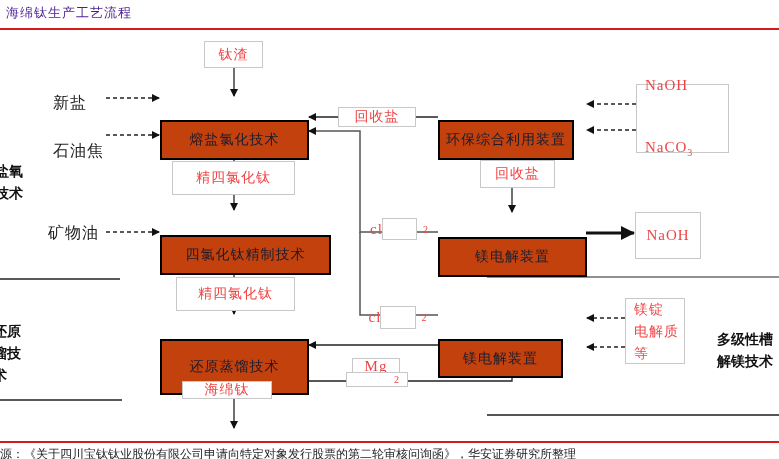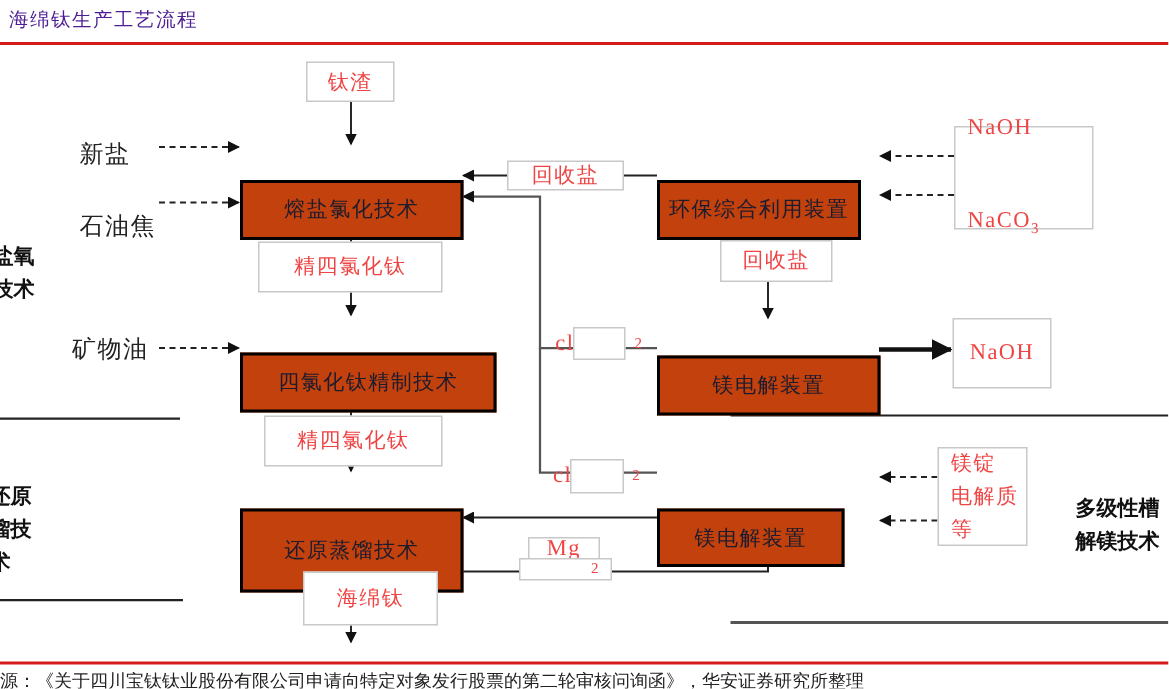--- a/index.html
+++ b/index.html
@@ -72,21 +72,21 @@
 <div class="box" style="left:160px;top:97px;width:149px;height:40px">熔盐氯化技术</div>
 <div class="box" style="left:160px;top:212px;width:171px;height:40px">四氯化钛精制技术</div>
 <div class="box" style="left:160px;top:316px;width:149px;height:56px">还原蒸馏技术</div>
 <div class="box" style="left:438px;top:97px;width:136px;height:40px">环保综合利用装置</div>
 <div class="box" style="left:438px;top:214px;width:149px;height:40px">镁电解装置</div>
 <div class="box" style="left:438px;top:316px;width:125px;height:39px">镁电解装置</div>
 
 <div class="lbl" style="left:204px;top:41px;width:59px;height:27px">钛渣</div>
 <div class="lbl" style="left:172px;top:161px;width:123px;height:34px">精四氯化钛</div>
 <div class="lbl" style="left:176px;top:277px;width:119px;height:34px">精四氯化钛</div>
-<div class="lbl" style="left:202px;top:381px;width:90px;height:36px">海绵钛</div>
+<div class="lbl" style="left:182px;top:381px;width:90px;height:18px">海绵钛</div>
 <div class="lbl" style="left:338px;top:107px;width:78px;height:20px">回收盐</div>
 <div class="lbl" style="left:480px;top:160px;width:75px;height:28px">回收盐</div>
 
 <div class="lbl chem" style="left:382px;top:218px;width:35px;height:22px">
   <span>cl</span>
     <sub>2</sub>
 </div>
 <div class="lbl chem" style="left:380px;top:306px;width:36px;height:23px">
   <span>cl</span>
     <sub>2</sub>

